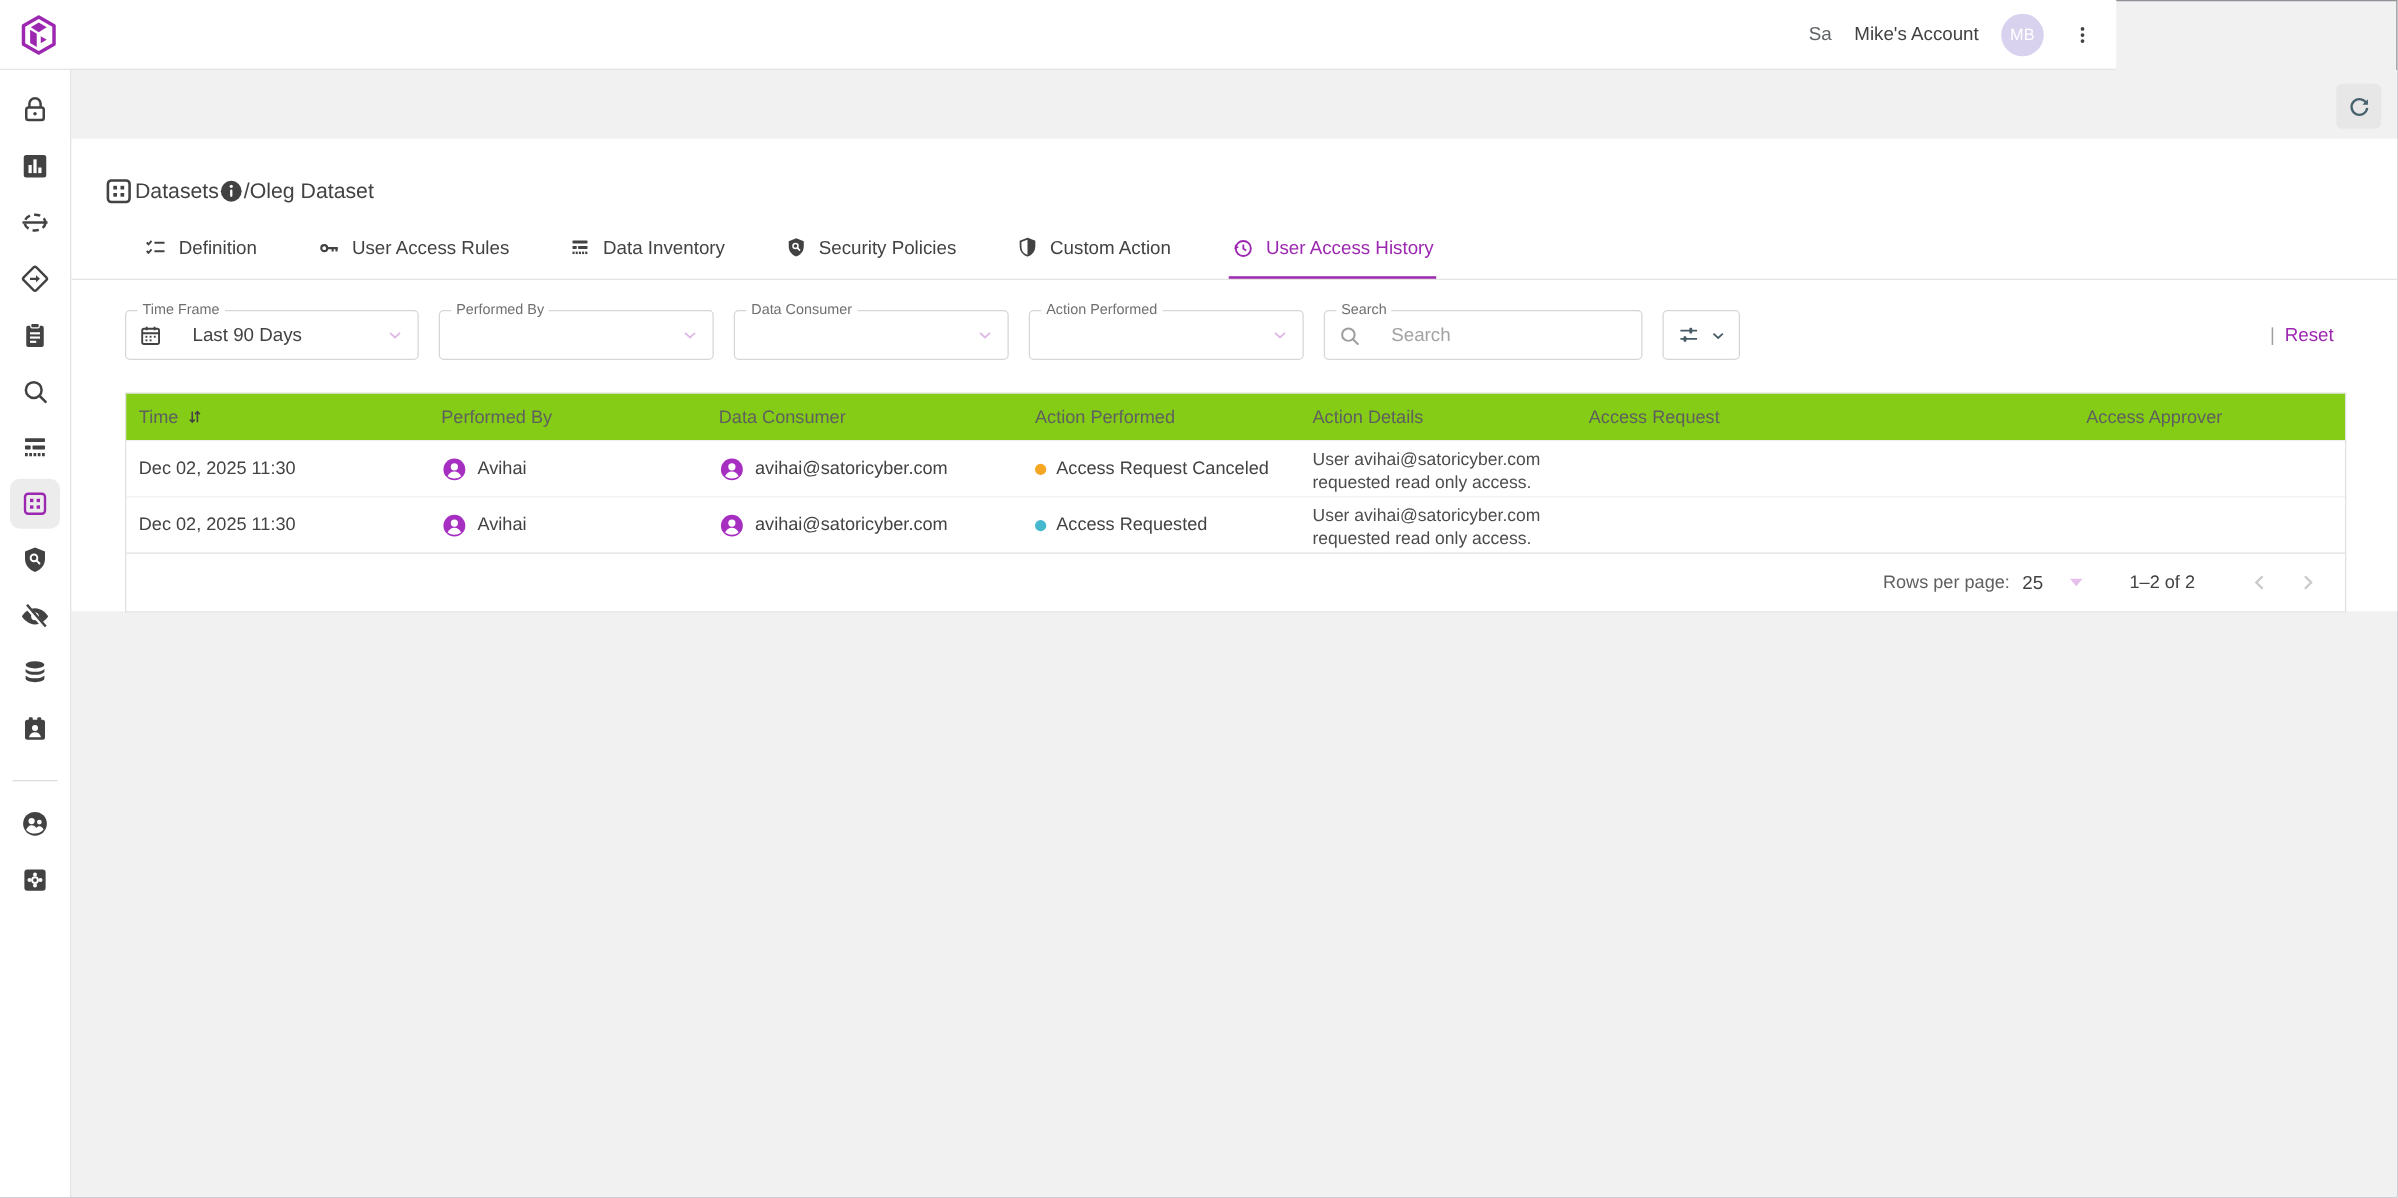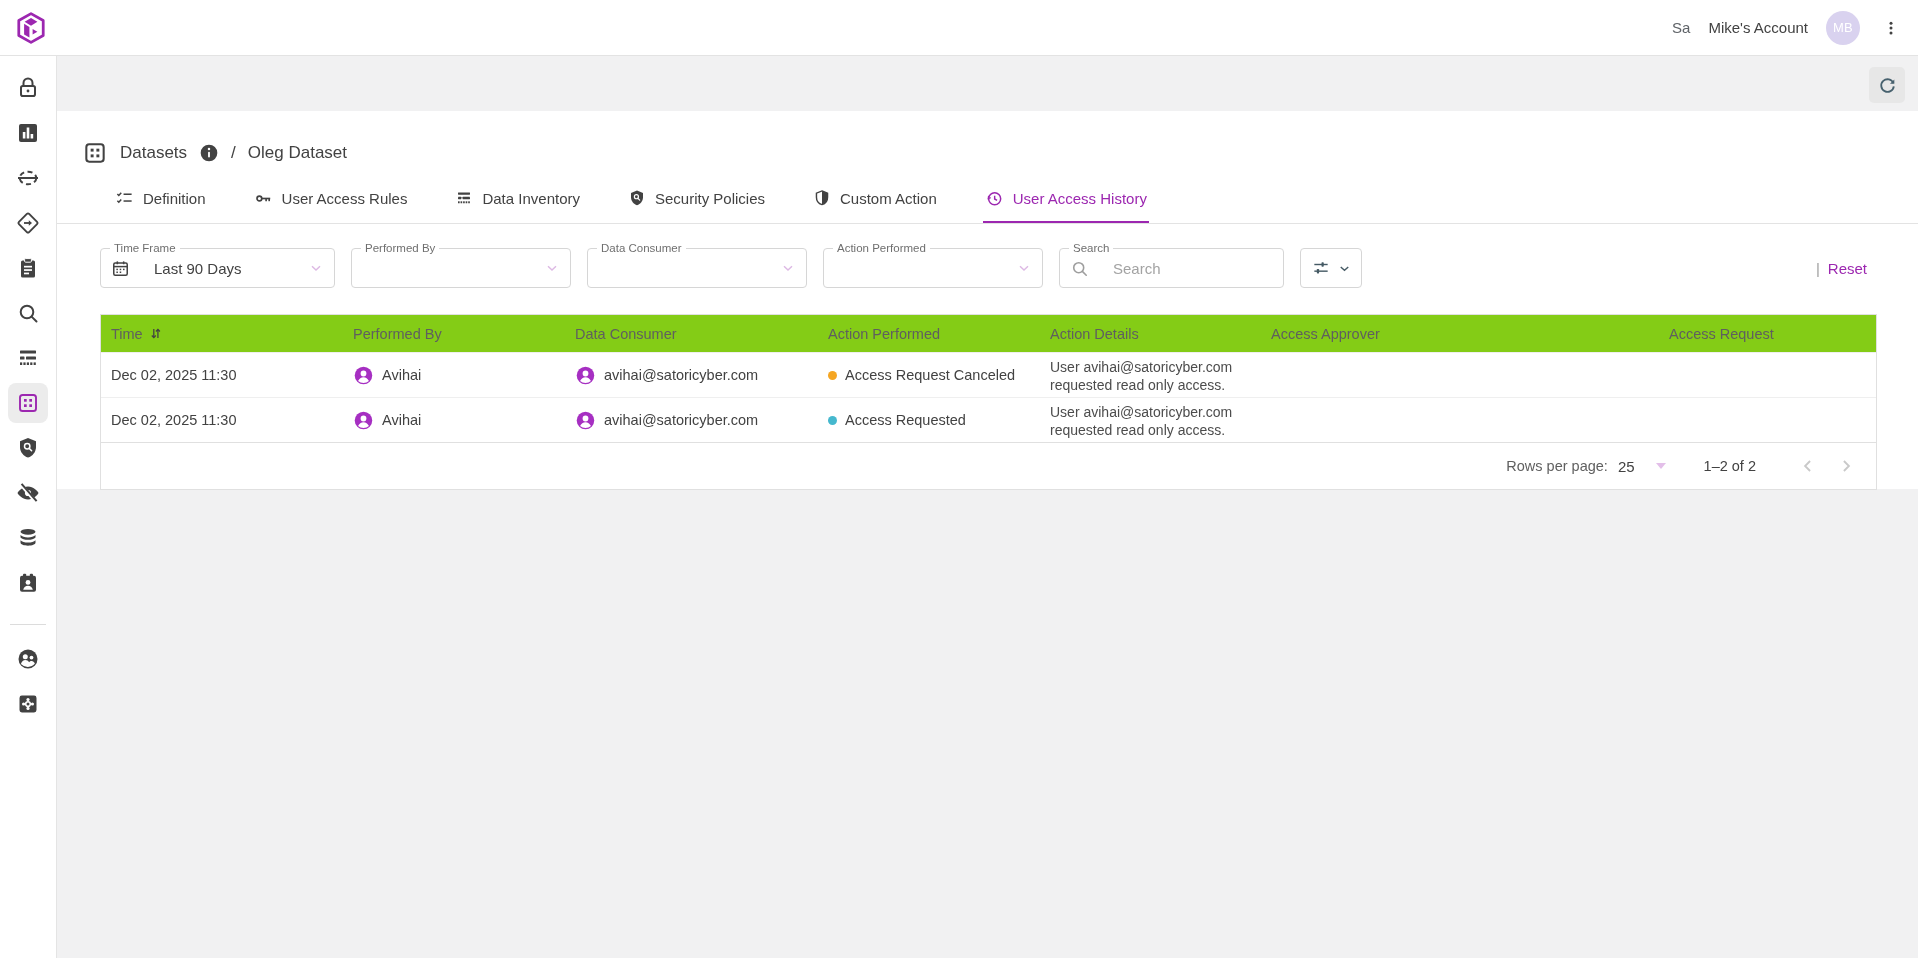--- a/index.html
+++ b/index.html
@@ -5,21 +5,21 @@
   * { margin:0; padding:0; box-sizing:border-box; }
   html,body { width:1918px; height:958px; }
   body {
     font-family:"Liberation Sans","DejaVu Sans",sans-serif;
     background:#f1f1f2; color:#424242; overflow:hidden; position:relative;
     box-shadow: inset 0 0 0 1px #8f9399;
   }
   svg { display:block; }
 
   
-  .topbar{ position:absolute; left:0; top:0; width:1918px; height:56px;
+  .topbar{ position:absolute; left:0; top:0; width:1693px; height:56px;
     background:#fff; border-bottom:1px solid #e3e3e3; display:flex; align-items:center;
     padding:0 14px; z-index:5;}
   .logo{ width:34px; height:34px; }
   .topbar-right{ margin-left:auto; display:flex; align-items:center; gap:18px; }
   .account-prefix{ color:#5f6368; font-size:15px; }
   .account-name{ color:#424242; font-size:15px; }
   .avatar{ width:34px; height:34px; border-radius:50%; background:#d9d2ef; color:#fff;
     font-size:13px; display:flex; align-items:center; justify-content:center; letter-spacing:.3px;}
   .kebab{ padding:2px 4px; cursor:pointer; }
 
@@ -32,39 +32,39 @@
   .side-item.active{ background:#ececec; color:#9C27B0; }
   .side-divider{ width:36px; height:1px; background:#dcdcdc; margin:16px 0 14px; }
 
   
   .main{ position:absolute; left:57px; top:56px; right:0; bottom:0; background:#f1f1f2; }
   .refresh-btn{ position:absolute; top:11px; right:13px; width:36px; height:36px;
     background:#e7e7e7; border-radius:5px; display:flex; align-items:center; justify-content:center;
     cursor:pointer; }
   .panel{ position:absolute; left:0; top:55px; width:1861px; height:378px; background:#fff; }
 
-  .breadcrumb{ padding:20px 0 0 25px; height:64px; display:flex; align-items:center; gap:12px; }
+  .breadcrumb{ padding:20px 0 0 25px; height:64px; display:flex; align-items:center; }
   .breadcrumb .crumb-text{ font-size:17px; color:#424242; }
   .breadcrumb .sep{ color:#424242; font-size:17px; }
 
   .tabs{ height:49px; border-bottom:1px solid #e3e3e3; padding-left:56px;
     display:flex; gap:44px; }
   .tab{ display:flex; align-items:center; gap:9px; font-size:15px; color:#424242;
     border-bottom:2px solid transparent; padding:0 2px; cursor:pointer; }
   .tab.active{ color:#9C27B0; border-bottom-color:#9C27B0; }
 
   .filters{ margin:24px 51px 0 43px; height:40px; display:flex; gap:16px; align-items:center; }
   .field{ position:relative; height:40px; border:1px solid #d6d6d6; border-radius:4px;
     background:#fff; display:flex; align-items:center; padding:0 10px; gap:24px; }
   .field .flabel{ position:absolute; top:-7px; left:9px; background:#fff; padding:0 4px;
     font-size:11.5px; color:#6f6f6f; white-space:nowrap; }
   .field .fvalue{ font-size:15px; color:#424242; white-space:nowrap; }
   .field .chev{ margin-left:auto; }
   .f-time{ width:235px; } .f-performed{ width:220px; } .f-consumer{ width:220px; }
-  .f-action{ width:220px; } .f-search{ width:225px; }
+  .f-action{ width:220px; } .f-search{ width:255px; }
   .f-search input{ border:none; outline:none; font-size:15px; width:140px;
     font-family:inherit; color:#424242; }
   .f-search input::placeholder{ color:#a3a3a3; }
   .tune-btn{ width:62px; height:40px; border:1px solid #d6d6d6; border-radius:4px; background:#fff;
     display:flex; align-items:center; justify-content:center; gap:6px; cursor:pointer; }
   .reset{ margin-left:auto; display:flex; align-items:center; gap:8px; font-size:15px; }
   .reset .bar{ color:#9e9e9e; }
   .reset .reset-link{ color:#9C27B0; cursor:pointer; }
 
   
@@ -474,24 +474,24 @@
         <div class="cell">
             <span>Data Consumer</span>
           </div>
         <div class="cell">
             <span>Action Performed</span>
           </div>
         <div class="cell">
             <span>Action Details</span>
           </div>
         <div class="cell">
+            <span>Access Request</span>
+          </div>
+        <div class="cell">
             <span>Access Approver</span>
-          </div>
-        <div class="cell">
-            <span>Access Request</span>
           </div>
       </div>
 
       <div class="trow tbody-row r0">
         <div class="cell">
             <span>Dec 02, 2025 11:30</span>
           </div>
         <div class="cell">
           <span>
               <svg width="21" height="21" viewBox="0 0 24 24">

